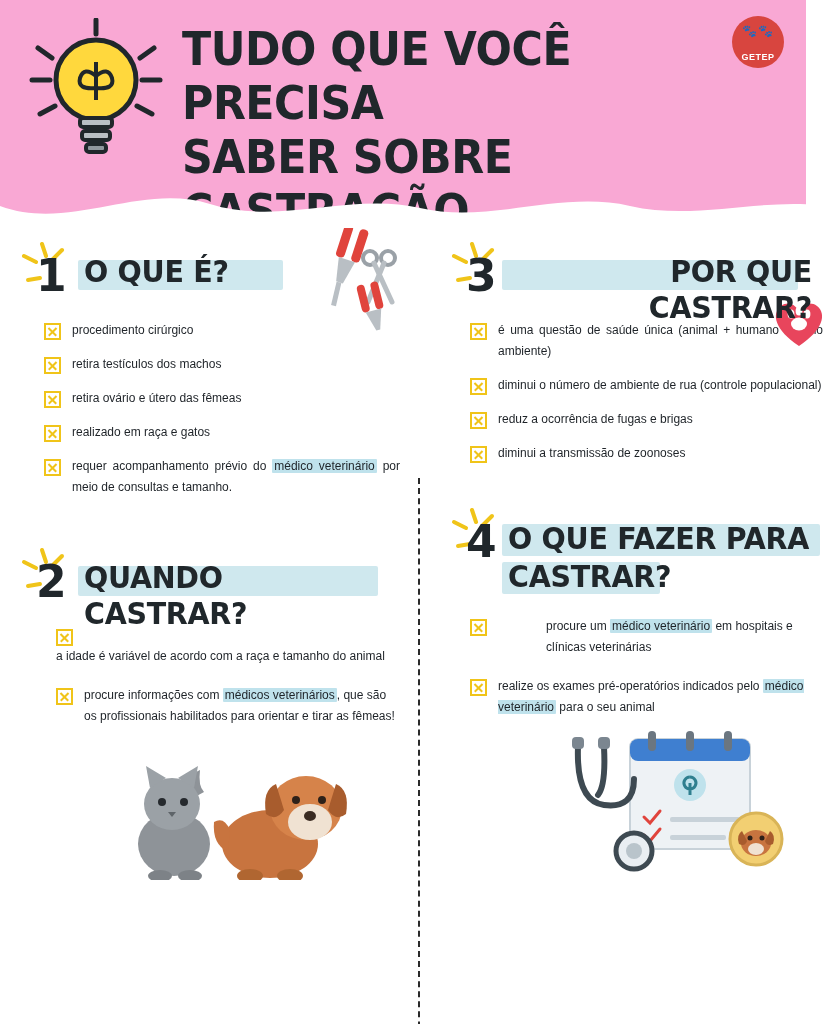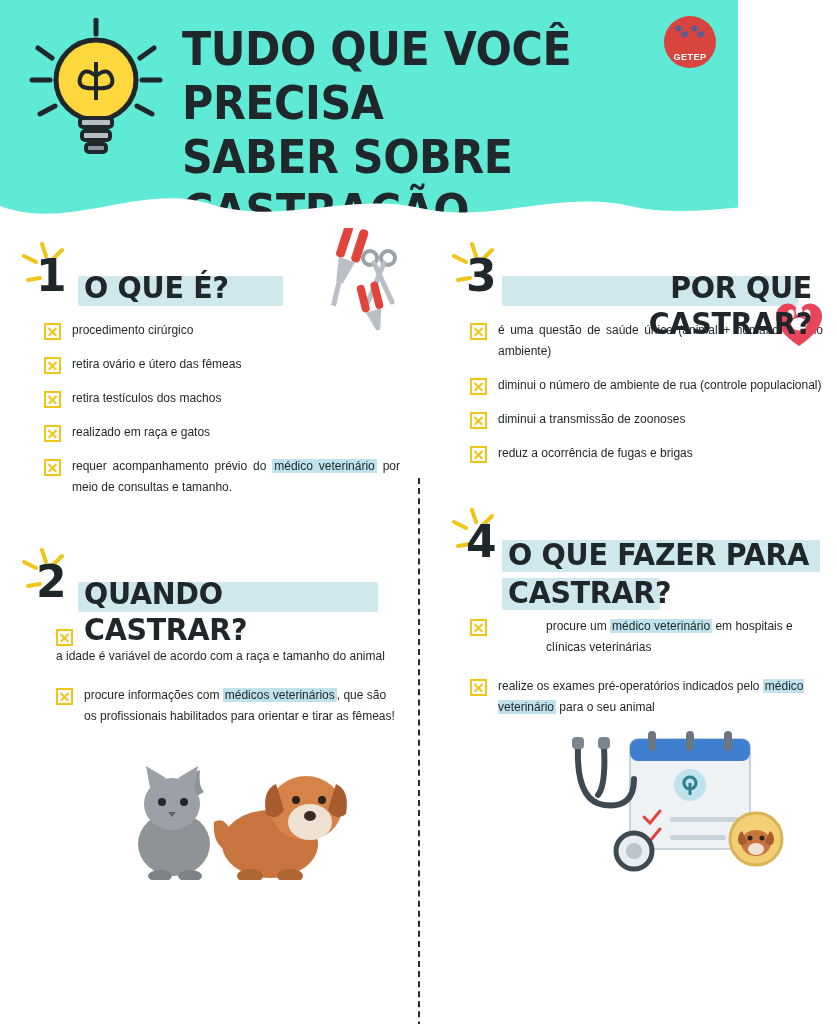--- a/index.html
+++ b/index.html
@@ -11,23 +11,23 @@
     height: 1024px;
     background: #ffffff;
     font-family: "Liberation Sans", sans-serif;
     overflow: hidden;
     position: relative;
   }
 
   
   .header {
     position: relative;
-    width: 738px;
+    width: 806px;
     height: 232px;
-    background: #5eead4;
+    background: #f9a8d4;
     overflow: hidden;
   }
   .header-wave {
     position: absolute;
     bottom: -2px;
     left: 0;
     width: 837px;
     height: 44px;
   }
   .bulb {
@@ -122,21 +122,20 @@
     left: 18px;
     top: -14px;
     width: 56px;
     height: 70px;
   }
   .sec-title-wrap {
     position: absolute;
     left: 84px;
     top: 4px;
     width: 320px;
-    margin-top: 16px;
   }
   .hl-band {
     position: absolute;
     left: -6px;
     top: 6px;
     height: 30px;
     background: #cfe8ee;
     border-radius: 2px;
     z-index: 0;
   }
@@ -311,25 +310,25 @@
         </svg>
       </div>
 
       <ul class="items list-left">
         <li class="item">
           <span class="chk"></span>
           <span class="item-text nojust">procedimento cirúrgico</span>
         </li>
         <li class="item">
           <span class="chk"></span>
+          <span class="item-text nojust">retira testículos dos machos</span>
+        </li>
+        <li class="item">
+          <span class="chk"></span>
           <span class="item-text nojust">retira ovário e útero das fêmeas</span>
-        </li>
-        <li class="item">
-          <span class="chk"></span>
-          <span class="item-text nojust">retira testículos dos machos</span>
         </li>
         <li class="item">
           <span class="chk"></span>
           <span class="item-text nojust">realizado em raça e gatos</span>
         </li>
         <li class="item">
           <span class="chk"></span>
           <span class="item-text"><span>requer acompanhamento prévio do </span><span class="hl">médico veterinário</span><span> por meio de consultas e tamanho.</span></span>
         </li>
       </ul>
@@ -429,25 +428,25 @@
         <li class="item">
           <span class="chk"></span>
           <span class="item-text">é uma questão de saúde única (animal + humano + meio ambiente)</span>
         </li>
         <li class="item">
           <span class="chk"></span>
           <span class="item-text nojust">diminui o número de ambiente de rua (controle populacional)</span>
         </li>
         <li class="item">
           <span class="chk"></span>
+          <span class="item-text nojust">reduz a ocorrência de fugas e brigas</span>
+        </li>
+        <li class="item">
+          <span class="chk"></span>
           <span class="item-text">diminui a transmissão de zoonoses</span>
-        </li>
-        <li class="item">
-          <span class="chk"></span>
-          <span class="item-text nojust">reduz a ocorrência de fugas e brigas</span>
         </li>
       </ul>
     </div>
 
     <div class="section" style="margin-top:52px;">
       <div class="sec-head" style="height:100px;">
         <svg class="sparks" viewBox="0 0 56 70">
           <g stroke="#f0c419" stroke-width="4" stroke-linecap="round">
             <line x1="6" y1="20" x2="18" y2="26"></line>
             <line x1="10" y1="44" x2="22" y2="42"></line>

